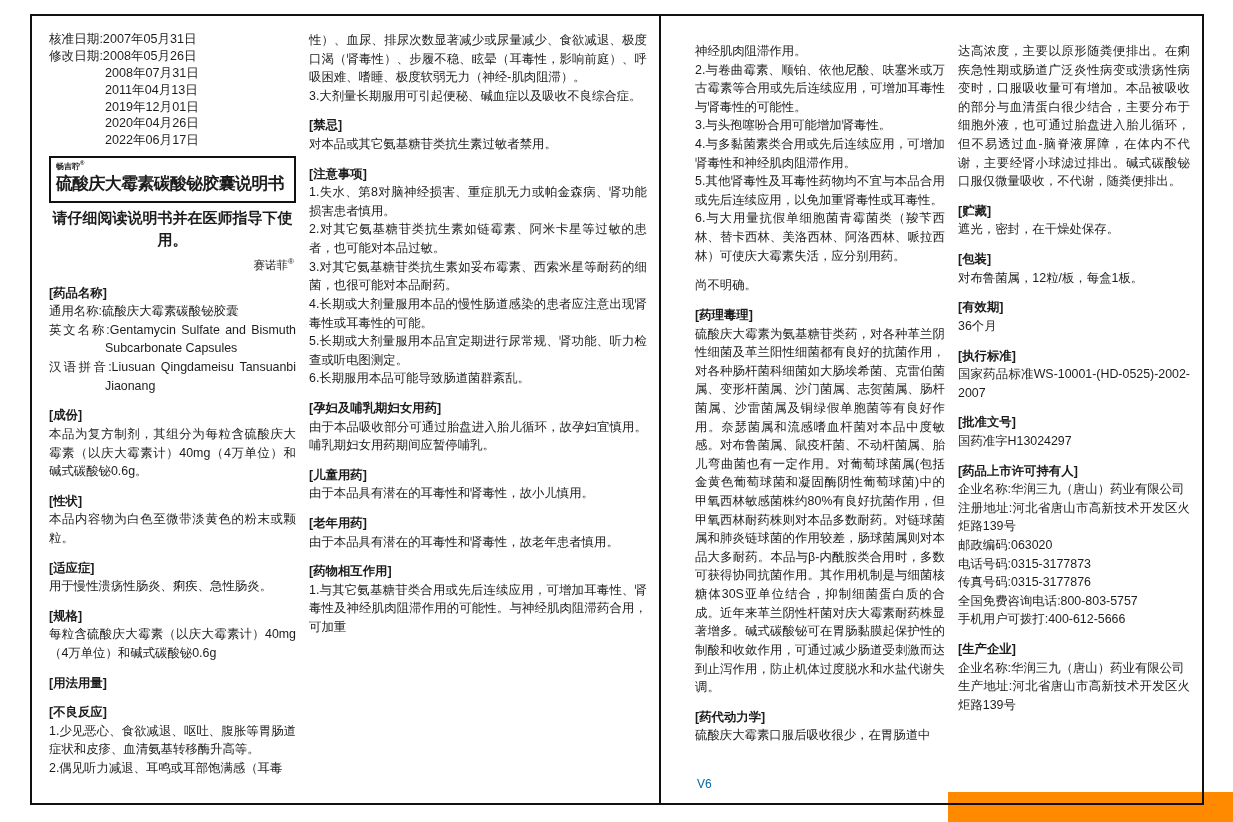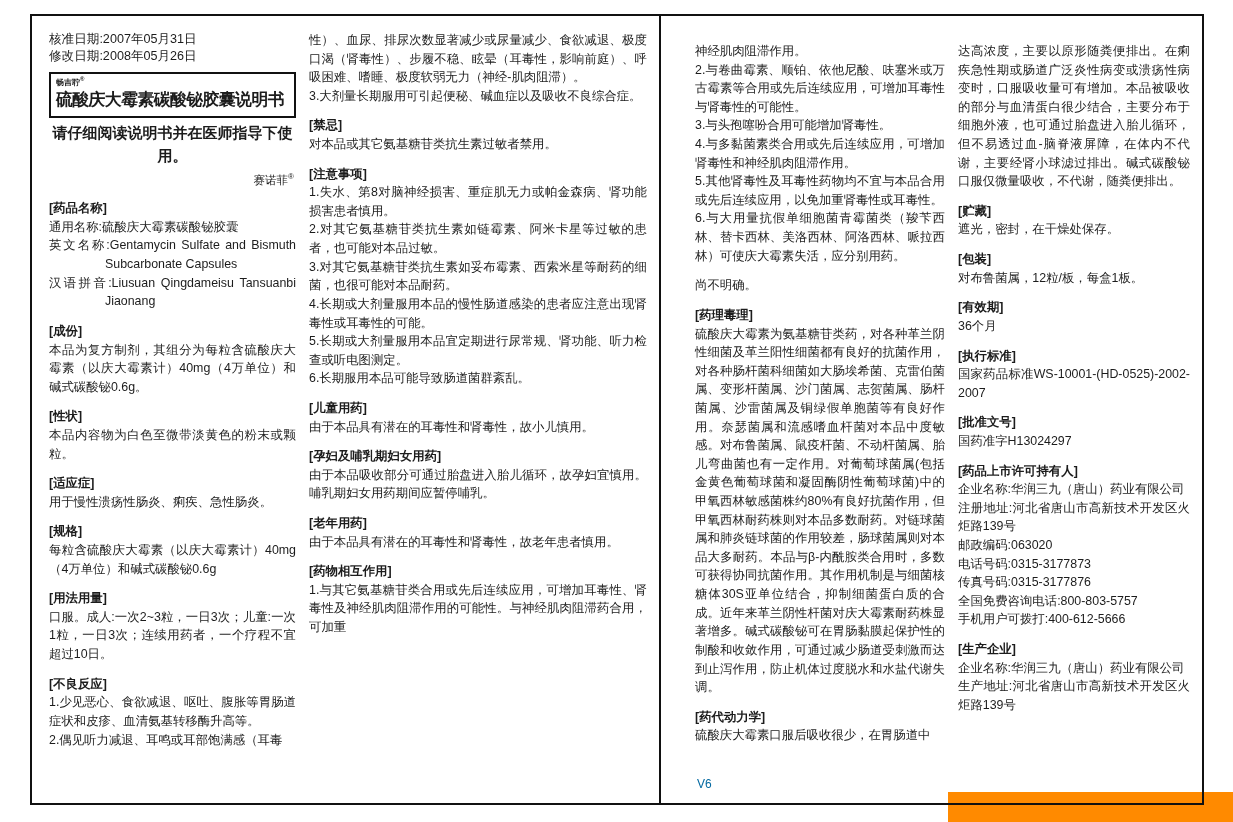--- a/index.html
+++ b/index.html
@@ -45,20 +45,27 @@
 </style>
 </head>
 <body>
 
 <div class="page" id="page1">
   <div class="cols">
     <div class="col first">
       <div class="dates">
         <div>核准日期:2007年05月31日</div>
         <div>修改日期:2008年05月26日</div>
+        <div>
+            <div class="date-cont">2008年07月31日</div>
+            <div class="date-cont">2011年04月13日</div>
+            <div class="date-cont">2019年12月01日</div>
+            <div class="date-cont">2020年04月26日</div>
+            <div class="date-cont">2022年06月17日</div>
+          </div>
       </div>
       <div class="title-box">
         <div class="brand-sm"><span>畅吉聍</span><sup>®</sup></div>
         <div class="drug-title">硫酸庆大霉素碳酸铋胶囊说明书</div>
       </div>
       <div class="notice">请仔细阅读说明书并在医师指导下使用。</div>
       <div class="corner-brand"><span>赛诺菲</span><sup>®</sup></div>
       <div>
           <div class="section">
             <div class="heading">[药品名称]</div>
@@ -77,21 +84,20 @@
           <div class="section">
             <div class="heading">[适应症]</div>
             <p class="para">用于慢性溃疡性肠炎、痢疾、急性肠炎。</p>
           </div>
           <div class="section">
             <div class="heading">[规格]</div>
             <p class="para">每粒含硫酸庆大霉素（以庆大霉素计）40mg（4万单位）和碱式碳酸铋0.6g</p>
           </div>
           <div class="section">
             <div class="heading">[用法用量]</div>
-            <p class="para">口服。成人:一次2~3粒，一日3次；儿童:一次1粒，一日3次；连续用药者，一个疗程不宜超过10日。</p>
           </div>
           <div class="section">
             <div class="heading">[不良反应]</div>
             <p class="para">1.少见恶心、食欲减退、呕吐、腹胀等胃肠道症状和皮疹、血清氨基转移酶升高等。</p>
             <p class="para">2.偶见听力减退、耳鸣或耳部饱满感（耳毒</p>
           </div>
         </div>
     </div>
     <div class="col">
         <div class="section">
@@ -105,26 +111,26 @@
         <div class="section">
           <div class="heading">[注意事项]</div>
           <p class="para">1.失水、第8对脑神经损害、重症肌无力或帕金森病、肾功能损害患者慎用。</p>
           <p class="para">2.对其它氨基糖苷类抗生素如链霉素、阿米卡星等过敏的患者，也可能对本品过敏。</p>
           <p class="para">3.对其它氨基糖苷类抗生素如妥布霉素、西索米星等耐药的细菌，也很可能对本品耐药。</p>
           <p class="para">4.长期或大剂量服用本品的慢性肠道感染的患者应注意出现肾毒性或耳毒性的可能。</p>
           <p class="para">5.长期或大剂量服用本品宜定期进行尿常规、肾功能、听力检查或听电图测定。</p>
           <p class="para">6.长期服用本品可能导致肠道菌群紊乱。</p>
         </div>
         <div class="section">
+          <div class="heading">[孕妇及哺乳期妇女用药]</div>
+          <p class="para">由于本品吸收部分可通过胎盘进入胎儿循环，故孕妇宜慎用。哺乳期妇女用药期间应暂停哺乳。</p>
+        </div>
+        <div class="section">
           <div class="heading">[儿童用药]</div>
           <p class="para">由于本品具有潜在的耳毒性和肾毒性，故小儿慎用。</p>
-        </div>
-        <div class="section">
-          <div class="heading">[孕妇及哺乳期妇女用药]</div>
-          <p class="para">由于本品吸收部分可通过胎盘进入胎儿循环，故孕妇宜慎用。哺乳期妇女用药期间应暂停哺乳。</p>
         </div>
         <div class="section">
           <div class="heading">[老年用药]</div>
           <p class="para">由于本品具有潜在的耳毒性和肾毒性，故老年患者慎用。</p>
         </div>
         <div class="section">
           <div class="heading">[药物相互作用]</div>
           <p class="para">1.与其它氨基糖苷类合用或先后连续应用，可增加耳毒性、肾毒性及神经肌肉阻滞作用的可能性。与神经肌肉阻滞药合用，可加重</p>
         </div>
       </div>

